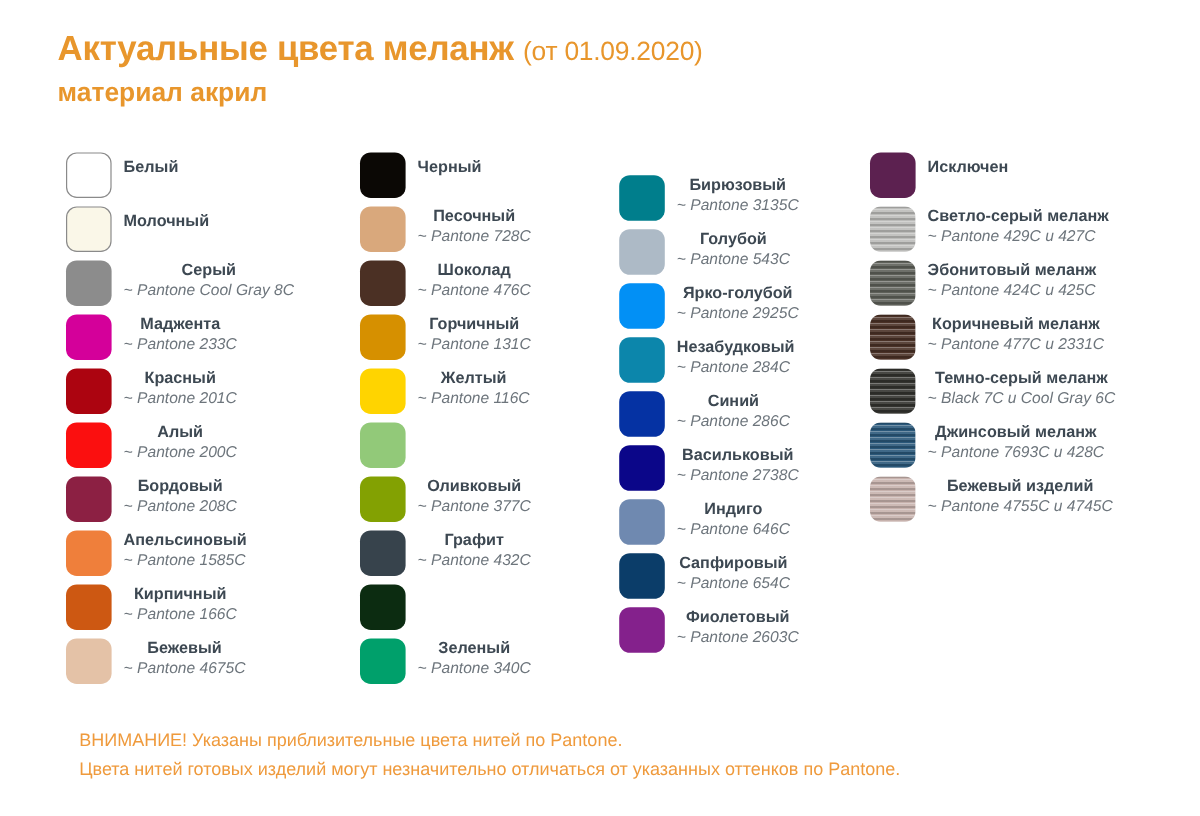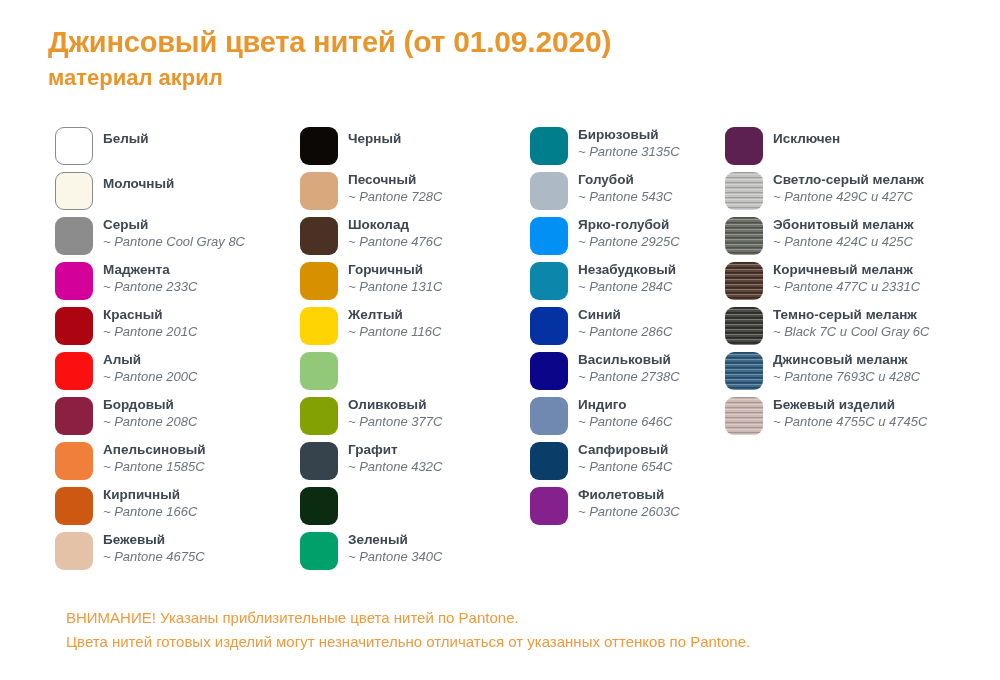--- a/index.html
+++ b/index.html
@@ -25,22 +25,22 @@
   .title-line1 {
     font-size: 29px;
     font-weight: bold;
     color: #e8962c;
     line-height: 1.08;
     letter-spacing: -0.2px;
     white-space: nowrap;
   }
   .title-main { font-size: 29px; }
   .title-date {
-    font-size: 30px;
-    font-weight: bold;
+    font-size: 22px;
+    font-weight: normal;
     vertical-align: baseline;
   }
   .title-line2 {
     font-size: 22px;
     font-weight: bold;
     color: #e8962c;
     line-height: 1.15;
     margin-top: 7px;
   }
 
@@ -51,21 +51,21 @@
     top: 0;
     width: 1000px;
     height: 600px;
   }
   .col {
     position: absolute;
     top: 126px;
   }
   .col-0 { left: 55px;  width: 235px; }
   .col-1 { left: 300px; width: 225px; }
-  .col-2 { left: 530px; width: 195px; }
+  .col-2 { left: 516px; width: 195px; margin-top: 19px; }
   .col-3 { left: 725px; width: 265px; }
 
   .row {
     position: relative;
     height: 45px;
   }
   .swatch {
     position: absolute;
     left: 0;
     top: 1px;
@@ -82,20 +82,21 @@
     left: 48px;
     top: 0px;
   }
   .labels.tight { top: 4px; }
   .name {
     font-size: 13.5px;
     font-weight: bold;
     color: #3d4852;
     line-height: 17px;
     white-space: nowrap;
+    text-align: center;
   }
   .pantone {
     font-size: 13px;
     font-style: italic;
     color: #6d757c;
     line-height: 17px;
     white-space: nowrap;
   }
 
   
@@ -124,21 +125,21 @@
     font-size: 15px;
     line-height: 24px;
   }
   .footer div { white-space: nowrap; margin-left: 11px; }
 </style>
 </head>
 <body>
 
 <div class="header">
   <div class="title-line1">
-    <span class="title-main">Джинсовый цвета нитей</span>
+    <span class="title-main">Актуальные цвета меланж</span>
     <span class="title-date">(от 01.09.2020)</span>
   </div>
   <div class="title-line2">материал акрил</div>
 </div>
 
 <div class="grid">
     <div class="col col-0">
       <div class="row">
         <div class="swatch bordered" style="background-color: rgb(255, 255, 255);"></div>
         <div class="labels tight">

